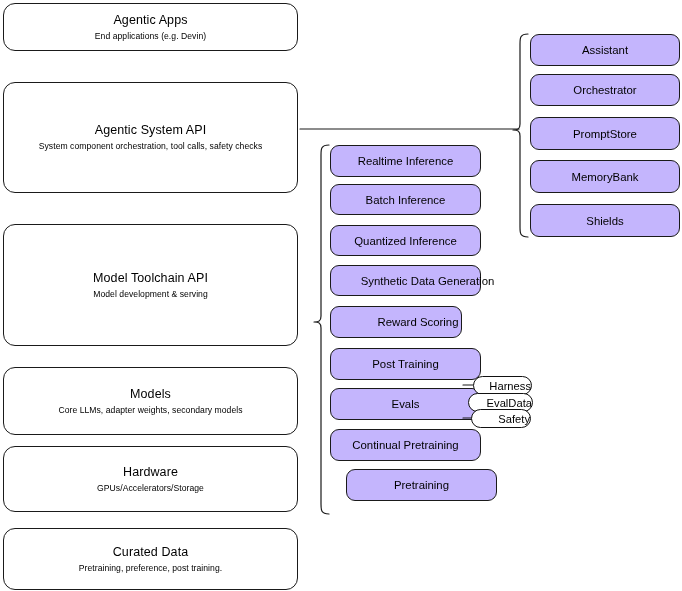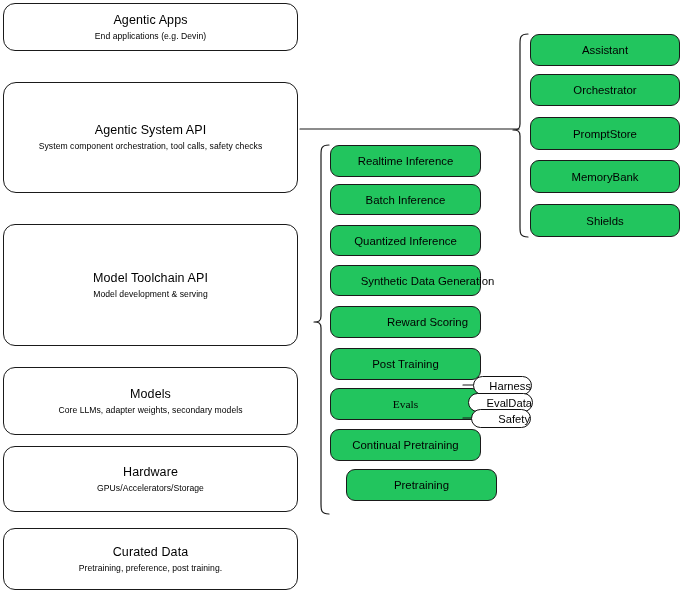--- a/index.html
+++ b/index.html
@@ -41,21 +41,21 @@
   }
   .layer-sub {
     font-size: 8.6px;
     line-height: 13px;
     margin-top: 2px;
     letter-spacing: 0.05px;
   }
   .capsule {
     position: absolute;
     box-sizing: border-box;
-    background: #22c55e;
+    background: #c4b5fd;
     border: 1.2px solid #1a1a1a;
     border-radius: 9px;
     display: flex;
     align-items: center;
     justify-content: center;
     font-size: 11.4px;
     text-align: center;
     white-space: nowrap;
   }
   .pill {
@@ -91,21 +91,21 @@
 </head>
 <body>
 
 <div id="canvas">
 
   <div class="node" style="left:3px; top:3px; width:295px; height:48px;">
     <div class="layer-title">Agentic Apps</div>
     <div class="layer-sub">End applications (e.g. Devin)</div>
   </div>
 
-  <div class="node" style="left:3px; top:82px; width:295px; height:111px;border-radius:13px;">
+  <div class="node" style="left:3px; top:82px; width:295px; height:111px;">
     <div class="layer-title">Agentic System API</div>
     <div class="layer-sub">System component orchestration, tool calls, safety checks</div>
   </div>
 
   <div class="node" style="left:3px; top:224px; width:295px; height:122px;">
     <div class="layer-title">Model Toolchain API</div>
     <div class="layer-sub">Model development &amp; serving</div>
   </div>
 
   <div class="node" style="left:3px; top:367px; width:295px; height:68px;">
@@ -156,29 +156,29 @@
   </div>
 
   <div class="capsule" style="left:330px; top:184px; width:151px; height:31px;">
     <span>Batch Inference</span>
   </div>
 
   <div class="capsule" style="left:330px; top:265px; width:151px; height:31px;padding-left:44px;">
     <span>Synthetic Data Generation</span>
   </div>
 
-  <div class="capsule" style="left:330px; top:306px; width:151px; height:32px;padding-left:44px;">
+  <div class="capsule" style="left:330px; top:306px; width:132px; height:32px;padding-left:44px;">
     <span>Reward Scoring</span>
   </div>
 
   <div class="capsule" style="left:330px; top:348px; width:151px; height:32px;">
     <span>Post Training</span>
   </div>
 
-  <div class="capsule" style="left:330px; top:388px; width:151px; height:32px;font-family:Liberation Serif, serif;">
+  <div class="capsule" style="left:330px; top:388px; width:151px; height:32px;">
     <span>Evals</span>
   </div>
 
   <div class="capsule" style="left:330px; top:429px; width:151px; height:32px;">
     <span>Continual Pretraining</span>
   </div>
 
   <div class="capsule" style="left:346px; top:469px; width:151px; height:32px;">
     <span>Pretraining</span>
   </div>

